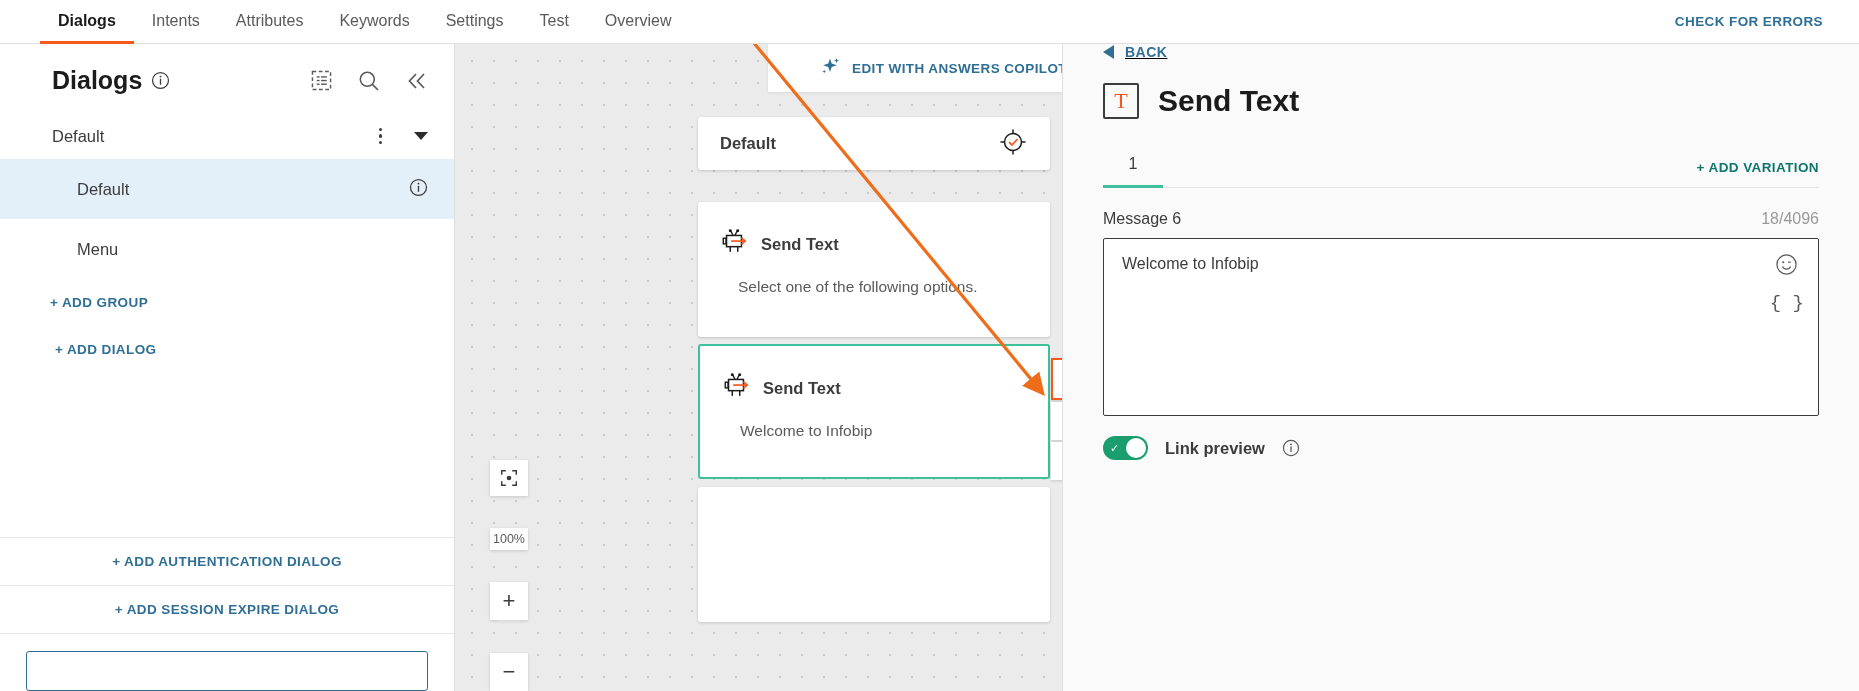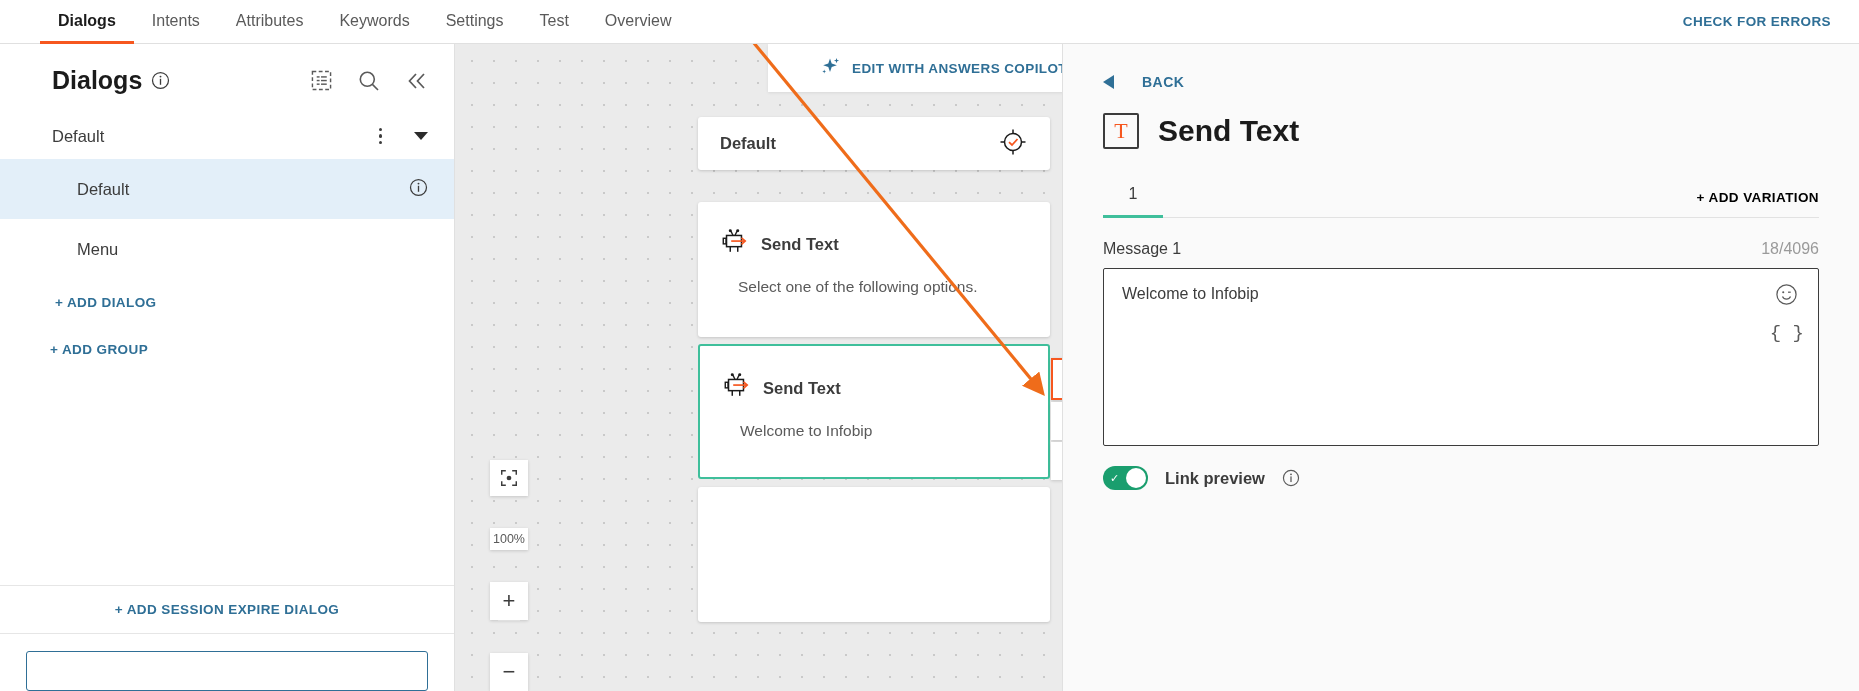--- a/index.html
+++ b/index.html
@@ -18,21 +18,21 @@
     display: flex; align-items: stretch; position: relative; z-index: 30;
   }
   .tabs { display: flex; align-items: stretch; margin-left: 40px; }
   .tab {
     display: flex; align-items: center; padding: 0 18px;
     font-size: 16px; color: #5a5a5a; cursor: pointer;
     border-bottom: 3px solid transparent; position: relative; top: 1px;
     white-space: nowrap;
   }
   .tab.active { color: #1b1b1b; font-weight: bold; border-bottom-color: #f6571f; }
-  .topbar-right { margin-left: auto; display: flex; align-items: center; padding-right: 28px; }
+  .topbar-right { margin-left: auto; display: flex; align-items: center; padding-right: 36px; }
   .check-errors {
     font-size: 13.5px; font-weight: bold; letter-spacing: .4px;
     color: #2f6f96; cursor: pointer; white-space: nowrap;
   }
 
   .body-row { flex: 1; display: flex; min-height: 0; position: relative; }
 
   
   .sidebar {
     width: 455px; min-width: 455px; background: #fff;
@@ -130,21 +130,21 @@
   .zdiv { height: 1px; background: #e0e0e0; margin: 0 8px; }
 
   .arrow-svg { position: absolute; inset: 0; pointer-events: none; z-index: 10; }
 
   
   .rpanel {
     width: 797px; min-width: 797px; background: #fafafa;
     border-left: 1px solid #e0e0e0; position: relative; z-index: 20;
     padding: 0 40px; display: flex; flex-direction: column;
   }
-  .back-row { display: flex; align-items: center; gap: 28px; margin-top: 30px; cursor: pointer; }
+  .back-row { display: flex; align-items: center; gap: 11px; cursor: pointer; text-decoration: underline; }
   .back-tri { width: 0; height: 0; border-top: 7px solid transparent; border-bottom: 7px solid transparent; border-right: 11px solid #2f6f96; }
   .back-label { font-size: 14px; font-weight: bold; letter-spacing: .5px; color: #2f6f96; }
 
   .panel-title-row { display: flex; align-items: center; gap: 19px; margin-top: 23px; }
   .tbox {
     width: 36px; height: 36px; border: 2px solid #3c3c3c; border-radius: 2px;
     display: flex; align-items: center; justify-content: center;
     font-size: 22px; color: #f6571f; font-family: "Liberation Serif", serif;
   }
   .panel-title { font-size: 30px; font-weight: bold; color: #1b1b1b; }
@@ -153,21 +153,21 @@
   .var-row {
     margin-top: 30px; display: flex; align-items: flex-end;
     border-bottom: 1px solid #e2e2e2; position: relative;
   }
   .var-tab {
     min-width: 60px; text-align: center; font-size: 16px; color: #3c3c3c;
     padding: 6px 0 12px 0; border-bottom: 3px solid #3fbf9b; margin-bottom: -1px; cursor: pointer;
   }
   .add-variation {
     margin-left: auto; font-size: 13.5px; font-weight: bold; letter-spacing: .4px;
-    color: #000000; cursor: pointer; padding-bottom: 12px;
+    color: #0f766e; cursor: pointer; padding-bottom: 12px;
   }
 
   .msg-row { display: flex; align-items: baseline; margin-top: 22px; }
   .msg-label { font-size: 16px; color: #3c3c3c; }
   .msg-count { margin-left: auto; font-size: 16px; color: #9a9a9a; }
 
   .textarea-wrap {
     margin-top: 10px; height: 178px; border: 1px solid #3c3c3c; border-radius: 2px;
     background: #fff; position: relative; padding: 16px 58px 16px 18px;
   }
@@ -282,25 +282,26 @@
               <circle cx="10" cy="5.9" r="1" fill="#3c3c3c"></circle>
               <rect x="9.3" y="8.2" width="1.4" height="6.3" fill="#3c3c3c"></rect>
             </svg>
         </span>
       </div>
 
       <div class="sb-item">
         <span>Menu</span>
       </div>
 
+      <div class="sb-link group" style="padding-left:50px">+ ADD GROUP</div>
       <div class="sb-link">+ ADD DIALOG</div>
-      <div class="sb-link group" style="padding-left:50px">+ ADD GROUP</div>
 
       <div class="sb-spacer"></div>
 
+      <div class="sb-foot-btn">+ ADD AUTHENTICATION DIALOG</div>
       <div class="sb-foot-btn">+ ADD SESSION EXPIRE DIALOG</div>
       <div class="sb-bottom-wrap">
         <div class="sb-bottom-box"></div>
       </div>
     </div>
 
     <div class="canvas">
 
       <div class="copilot-bar">
         <span>
@@ -414,21 +415,21 @@
         <span class="panel-title">Send Text</span>
       </div>
 
 
       <div class="var-row">
         <div class="var-tab">1</div>
         <div class="add-variation">+ ADD VARIATION</div>
       </div>
 
       <div class="msg-row">
-        <span class="msg-label">Message 1</span>
+        <span class="msg-label">Message 6</span>
         <span class="msg-count">18/4096</span>
       </div>
 
       <div class="textarea-wrap">
         <div class="ta-text">Welcome to Infobip</div>
         <div class="ta-icons">
           <span>
             <svg width="23" height="23" viewBox="0 0 24 24">
               <circle cx="12" cy="12" r="10" fill="none" stroke="#5a5a5a" stroke-width="1.3"></circle>
               <circle cx="8.6" cy="9.6" r="1.1" fill="#5a5a5a"></circle>

